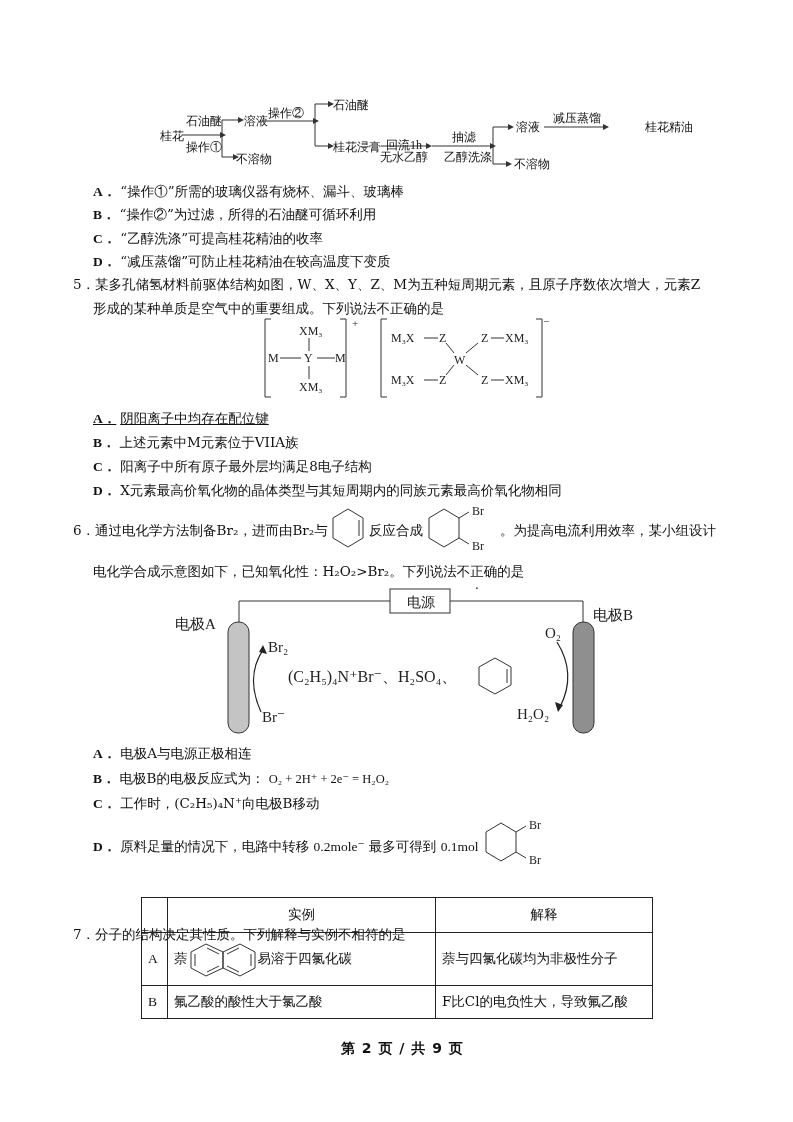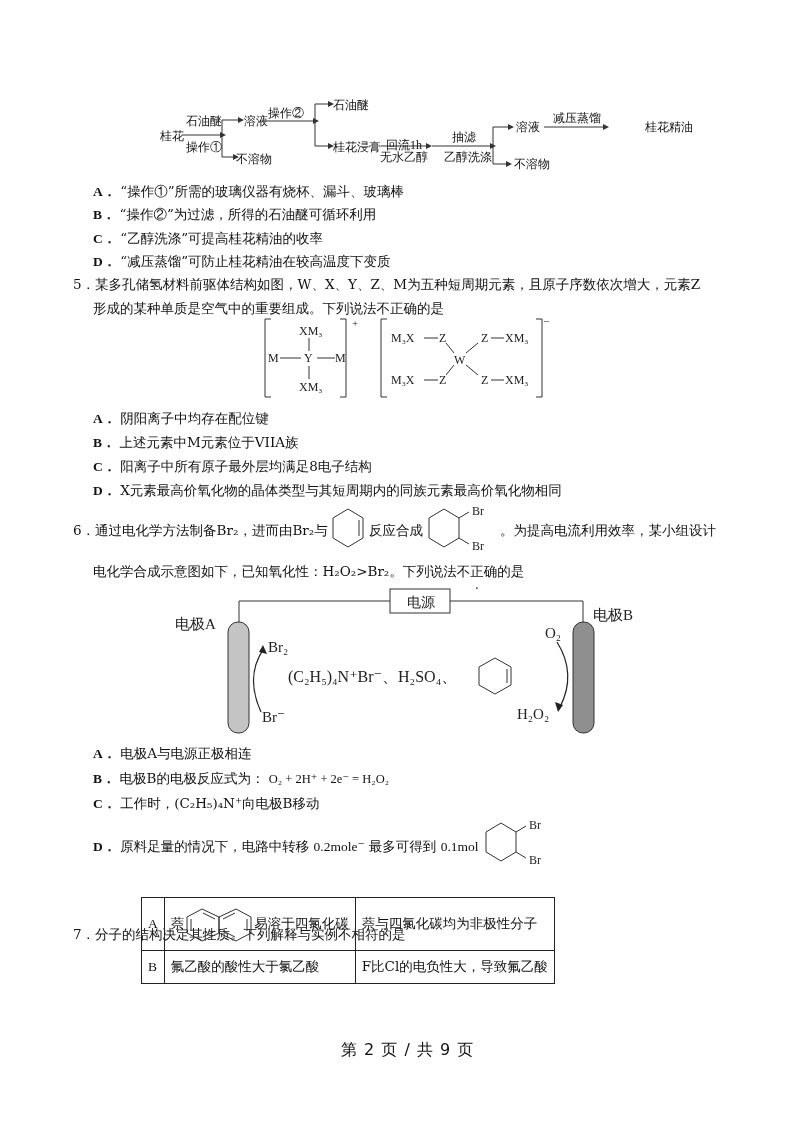--- a/index.html
+++ b/index.html
@@ -8,21 +8,21 @@
   .abs { position:absolute; white-space:nowrap; }
   .txt { font-size:13.5px; line-height:24px; }
   .serif { font-family:"Liberation Serif","DejaVu Serif",serif; }
   .opt-label { font-family:"Liberation Serif",serif; font-weight:bold; margin-right:4px; }
   .flow { font-size:12px; font-family:"Liberation Serif","DejaVu Serif",serif; }
   svg text { font-family:"Liberation Serif","DejaVu Serif",serif; fill:#222; }
   .emph-dot { position:relative; }
   .emph-dot::after { content:"."; position:absolute; left:45%; top:10px; font-size:12px; }
   table.q7 { position:absolute; left:141px; top:897px; border-collapse:collapse; font-size:13.5px; }
   table.q7 td { border:1px solid #222; padding:0 6px; vertical-align:middle; }
-  .footer { font-family:"DejaVu Sans","Liberation Sans",sans-serif; font-size:16px; letter-spacing:1px; }
+  .footer { font-family:"DejaVu Sans","Liberation Sans",sans-serif; font-size:14px; letter-spacing:1px;font-weight:bold; }
 </style>
 </head>
 <body>
 
 <div>
   <svg class="abs" style="left:150px;top:90px;" width="520" height="80">
     <g stroke="#333" stroke-width="1" fill="none">
       <line x1="33" y1="45" x2="70" y2="45"></line>
       <line x1="72" y1="30" x2="72" y2="67"></line>
       <line x1="72" y1="30" x2="88" y2="30"></line>
@@ -113,21 +113,21 @@
     <text x="136" y="71" font-size="12">M₃X</text>
     <text x="184" y="29" font-size="12">Z</text>
     <text x="184" y="71" font-size="12">Z</text>
     <text x="199" y="51" font-size="12">W</text>
     <text x="226" y="29" font-size="12">Z</text>
     <text x="226" y="71" font-size="12">Z</text>
     <text x="250" y="29" font-size="12">XM₃</text>
     <text x="250" y="71" font-size="12">XM₃</text>
   </svg>
 
-  <div class="abs txt" style="left:93px;top:406px;"><span class="opt-label">A．</span><span>阴阳离子中均存在配位键</span></div>
+  <div class="abs txt" style="left:93px;top:406px;text-decoration:underline;"><span class="opt-label">A．</span><span>阴阳离子中均存在配位键</span></div>
   <div class="abs txt" style="left:93px;top:430px;"><span class="opt-label">B．</span><span>上述元素中M元素位于VIIA族</span></div>
   <div class="abs txt" style="left:93px;top:454px;"><span class="opt-label">C．</span><span>阳离子中所有原子最外层均满足8电子结构</span></div>
   <div class="abs txt" style="left:93px;top:478px;"><span class="opt-label">D．</span><span>X元素最高价氧化物的晶体类型与其短周期内的同族元素最高价氧化物相同</span></div>
 </div>
 
 <div>
   <div class="abs txt" style="left:73px;top:518px;"><span>6．</span><span>通过电化学方法制备Br₂，进而由Br₂与</span></div>
   <svg class="abs" style="left:330px;top:506px;" width="36" height="44">
     <polygon points="18,3 33,12 33,32 18,41 3,32 3,12" fill="none" stroke="#333" stroke-width="1"></polygon>
     <line x1="29" y1="14" x2="29" y2="30" stroke="#333" stroke-width="1"></line>
@@ -178,20 +178,25 @@
     <line x1="35" y1="38" x2="45" y2="44" stroke="#333" stroke-width="1"></line>
     <text x="48" y="15" font-size="12">Br</text>
     <text x="48" y="50" font-size="12">Br</text>
   </svg>
 </div>
 
 <div>
   <div class="abs txt" style="left:73px;top:874px;margin-top:48px;"><span>7．</span><span>分子的结构决定其性质。下列解释与实例不相符的是</span></div>
   <table class="q7">
     <tbody>
+        <tr style="height:35px;">
+      <td style="width:13px;"></td>
+      <td style="width:255px;text-align:center;">实例</td>
+      <td style="width:204px;text-align:center;">解释</td>
+    </tr>
     <tr style="height:53px;">
       <td class="serif">A</td>
       <td>
         <span>萘</span><svg width="70" height="40" style="vertical-align:middle;">
           <g fill="none" stroke="#333" stroke-width="1">
             <polygon points="18,5 35,13 35,29 18,37 3,29 3,13"></polygon>
             <polygon points="52,5 67,13 67,29 52,37 35,29 35,13"></polygon>
             <line x1="7" y1="15" x2="7" y2="27"></line>
             <line x1="19" y1="9" x2="31" y2="15"></line>
             <line x1="19" y1="33" x2="31" y2="27"></line>

